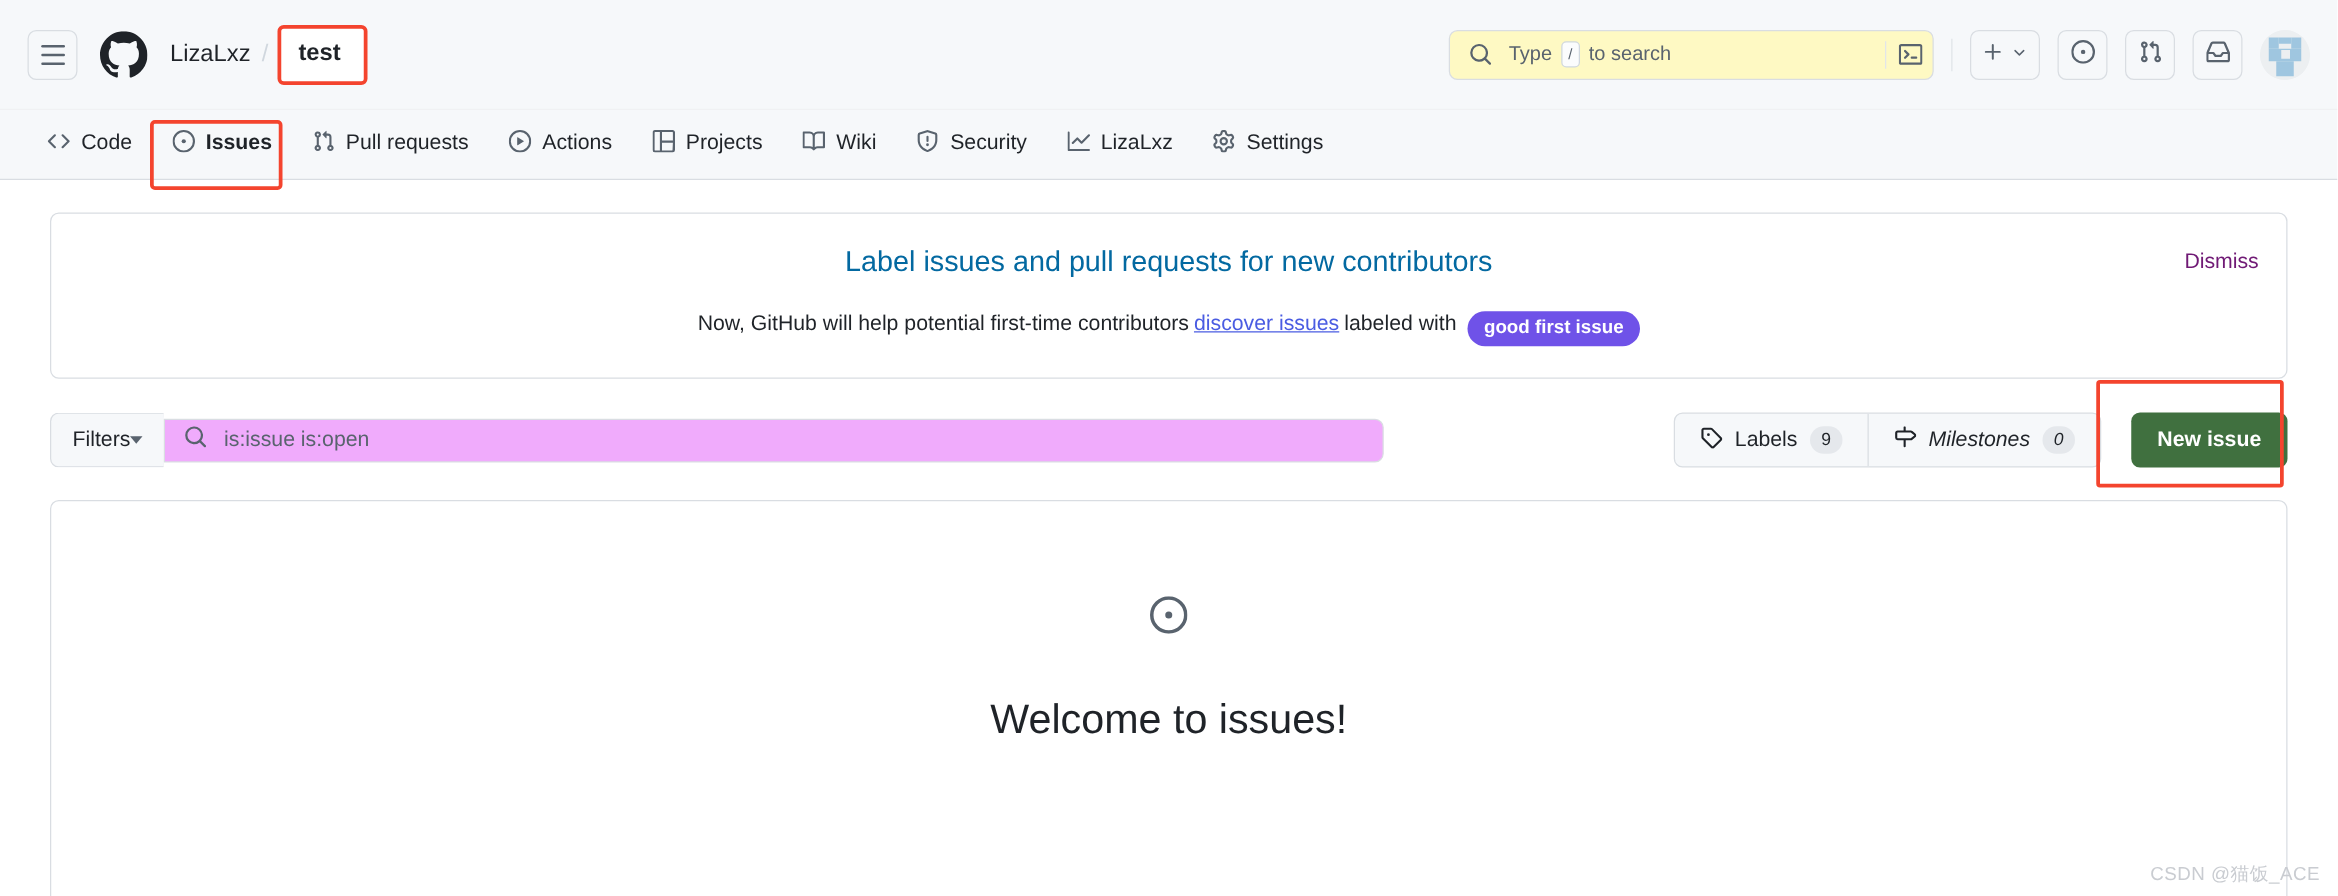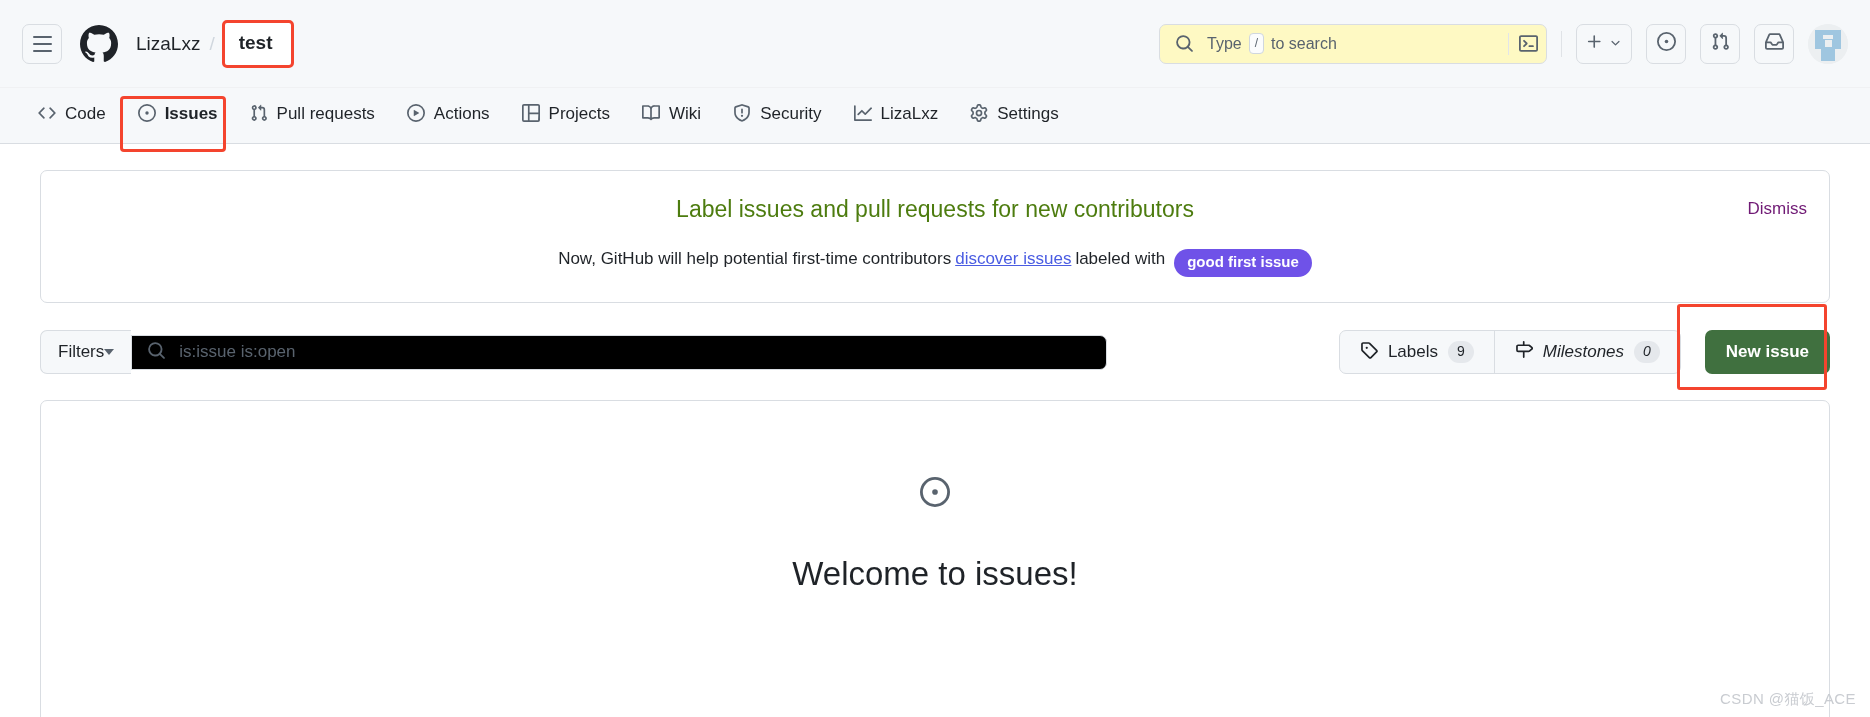--- a/index.html
+++ b/index.html
@@ -166,21 +166,21 @@
     background: #ffffff;
     height: 133px;
     position: relative;
     display: flex;
     flex-direction: column;
     align-items: center;
     justify-content: center;
   }
   .banner-title {
     font-size: 23px;
-    color: #4d7c0f;
+    color: #0369a1;
     font-weight: 400;
     margin-bottom: 26px;
     text-align: center;
   }
   .banner-sub {
     font-size: 17px;
     color: #1f2328;
     display: flex; 
     justify-content: center;
     gap: 0;
@@ -236,21 +236,21 @@
     width: 0; height: 0;
     border-left: 5px solid transparent;
     border-right: 5px solid transparent;
     border-top: 6px solid #59636e;
   }
   .search-issues {
     flex: 1 1 auto;
     height: 35px;
     border: 1px solid #d9dde2;
     border-radius: 0 7px 7px 0;
-    background: #000000;
+    background: #f0abfc;
     display: flex; align-items: center;
     padding: 0 15px;
     gap: 13px;
     cursor: text;
     max-width: 976px;
   }
   .search-issues-value { font-size: 17px; color: #59636e; }
   .fb-right {
     margin-left: auto;
     display: flex; align-items: center;

